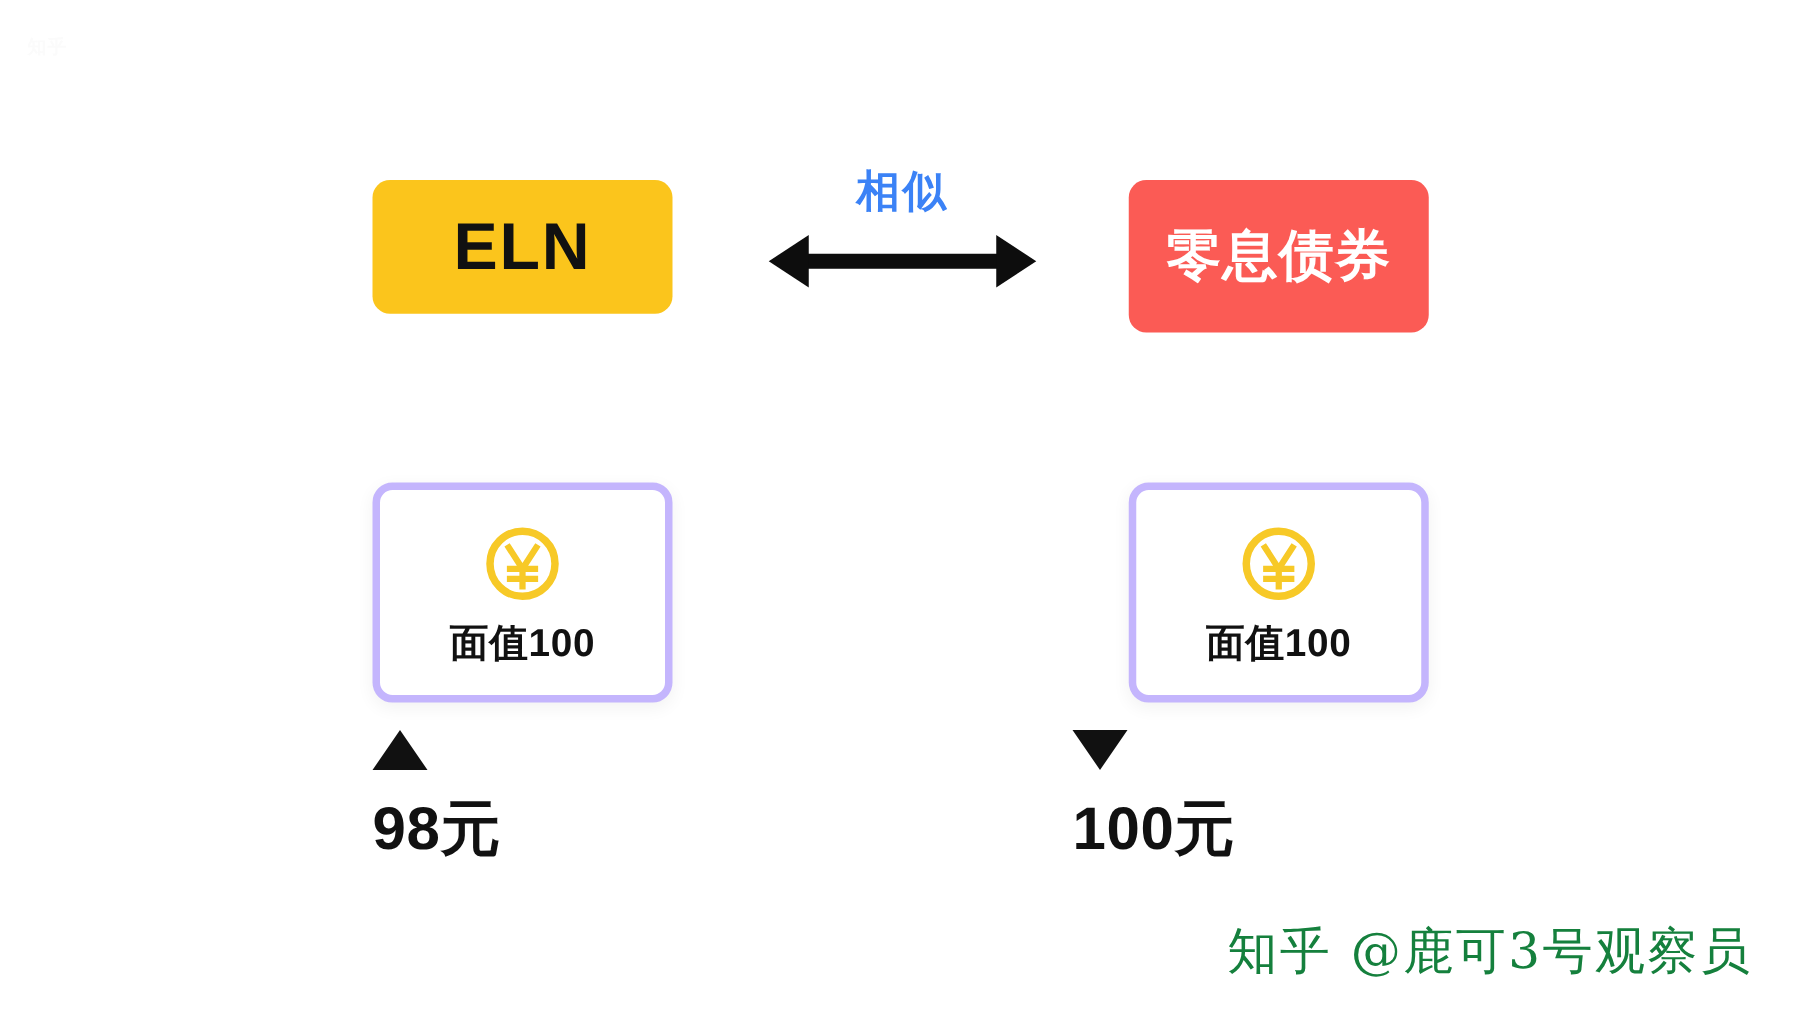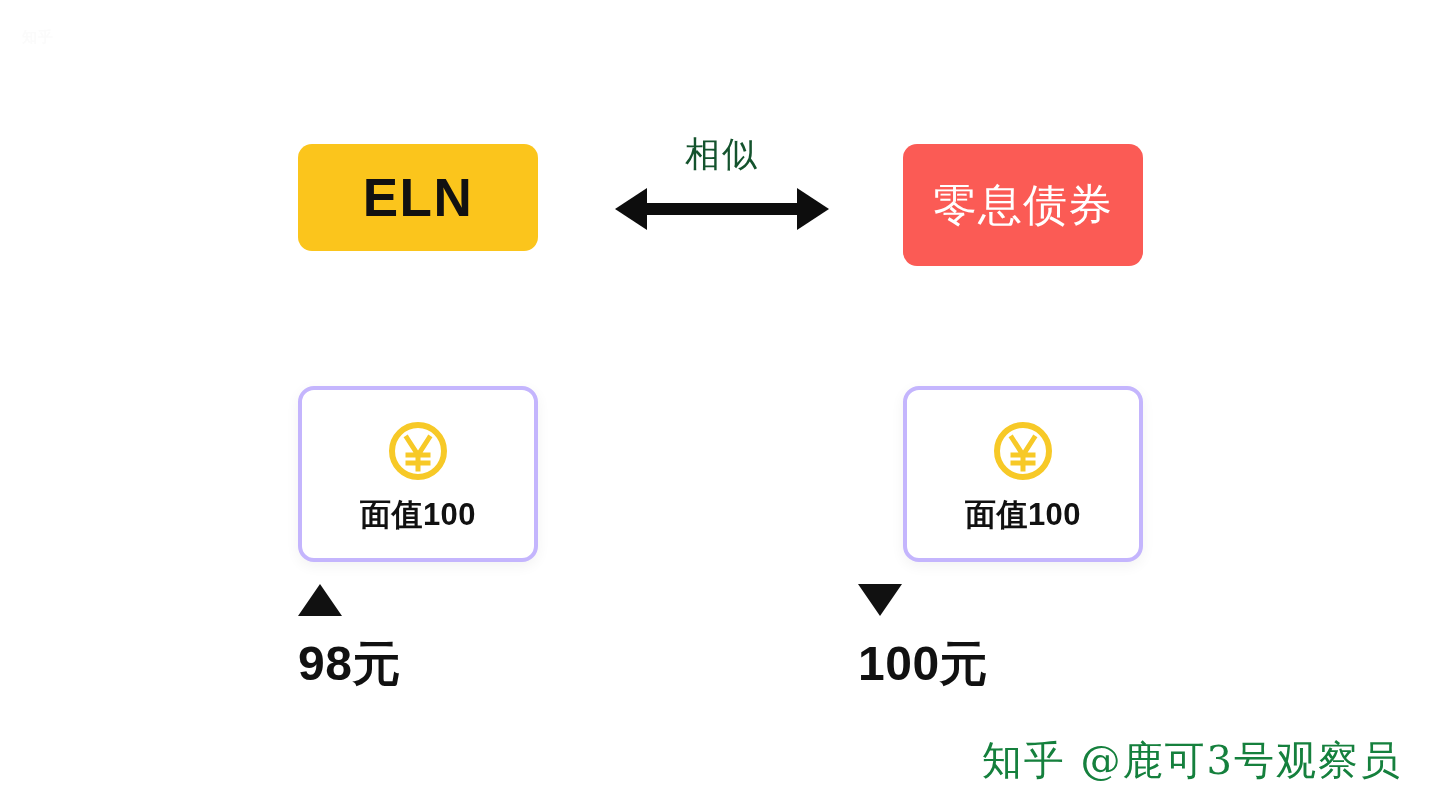--- a/index.html
+++ b/index.html
@@ -58,36 +58,36 @@
   .pill-zcb {
     left: 903px;
     top: 144px;
     width: 240px;
     height: 122px;
     background: #FB5B55;
   }
   .pill-zcb .pill-text {
     color: #ffffff;
     font-size: 44px;
-    font-weight: 400;
+    font-weight: 700;
     letter-spacing: 1px;
     line-height: 1;
   }
 
   
   .arrow-wrap {
     position: absolute;
   }
   .arrow-label {
     position: absolute;
     width: 100%;
     text-align: center;
-    color: #14532d;
+    color: #3b82f6;
     font-size: 35px;
-    font-weight: 400;
+    font-weight: 700;
     letter-spacing: 2px;
     line-height: 1;
     white-space: nowrap;
   }
   .arrow-similar {
     left: 597px;
     top: 130px;
     width: 250px;
     height: 105px;
   }
@@ -102,21 +102,21 @@
   }
   .arrow-maturity .arrow-label { top: 6px; }
   .arrow-maturity svg { position: absolute; left: 0; top: 55px; }
 
   
   .card {
     position: absolute;
     width: 240px;
     height: 176px;
     background: #ffffff;
-    border: 4px solid #c4b5fd;
+    border: 6px solid #c4b5fd;
     border-radius: 16px;
     box-shadow: 0 4px 14px rgba(0,0,0,0.055);
     box-sizing: border-box;
     display: flex;
     flex-direction: column;
     align-items: center;
     justify-content: center;
     gap: 16px;
   }
   .card-left  { left: 298px; top: 386px; }

